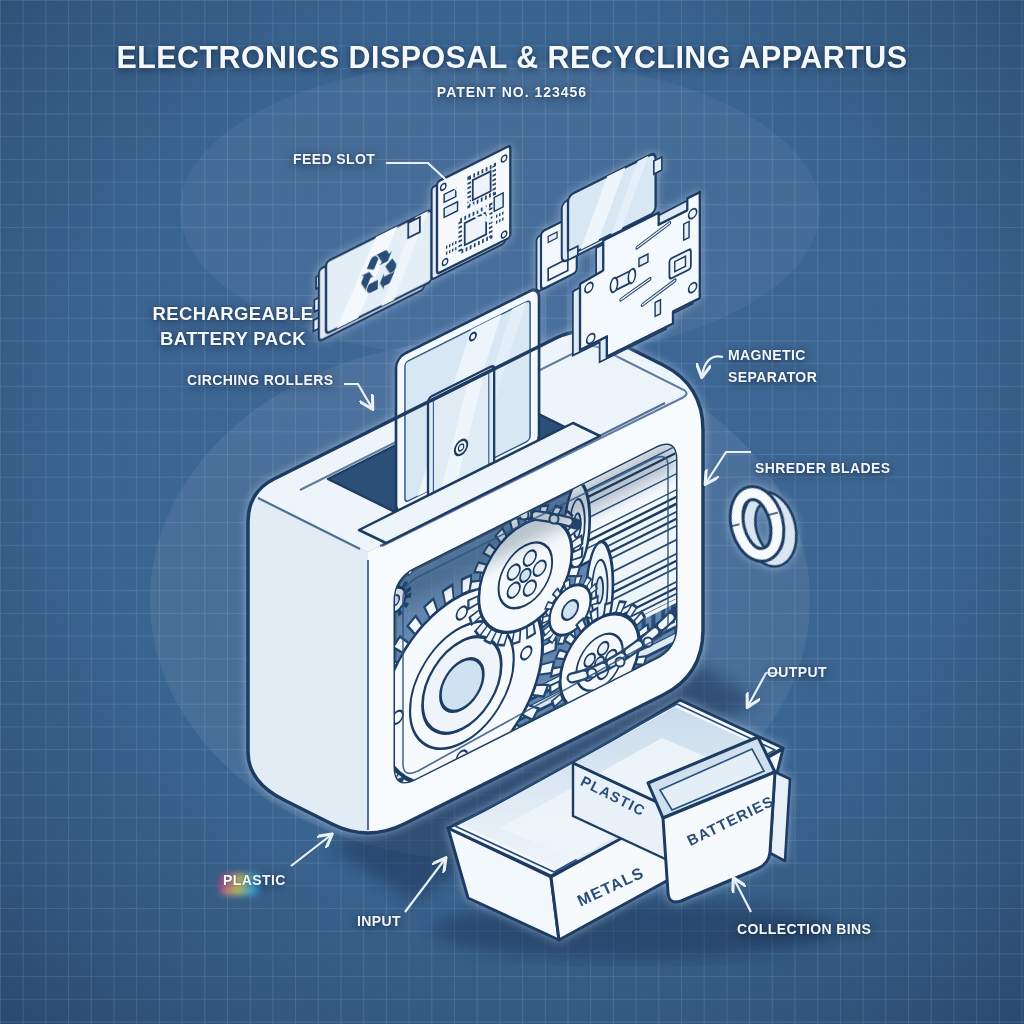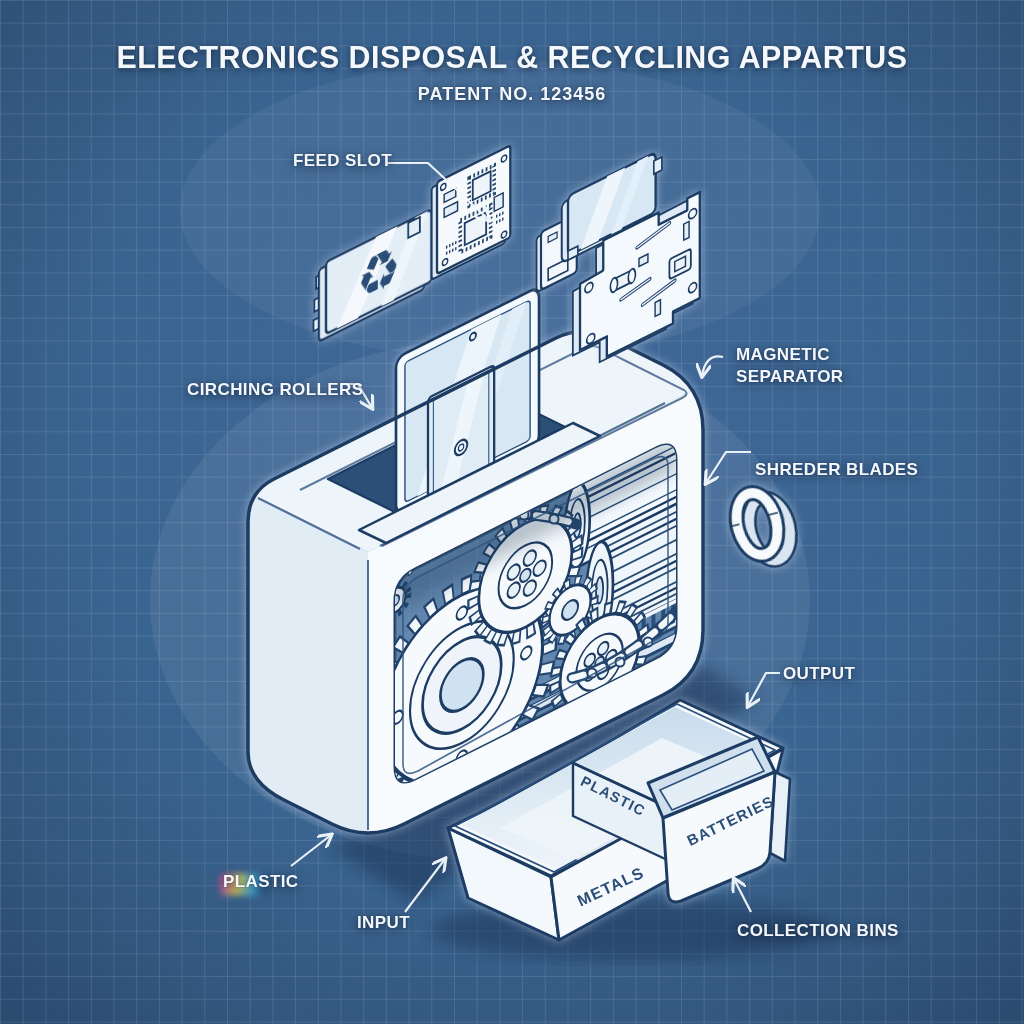--- a/index.html
+++ b/index.html
@@ -1,22 +1,22 @@
 <!DOCTYPE html>
 <html><head>
 <meta charset="utf-8">
 <style>
   html,body{margin:0;padding:0;}
   body{width:1024px;height:1024px;overflow:hidden;background:#2b4b6f;font-family:"Liberation Sans",sans-serif;}
   #stage{position:relative;width:1024px;height:1024px;}
   #art{position:absolute;left:0;top:0;}
-  .lbl{position:absolute;color:#f4f8fc;font-weight:bold;font-size:17px;letter-spacing:.4px;
+  .lbl{position:absolute;color:#f4f8fc;font-weight:bold;font-size:14px;letter-spacing:.4px;
        white-space:pre-line;text-shadow:0 2px 8px rgba(10,26,48,.65),0 0 2px rgba(10,26,48,.4);}
   .title{width:1024px;text-align:center;font-size:31px;letter-spacing:.5px;transform:scaleX(.98);}
-  .patent{width:1024px;text-align:center;font-size:18px;letter-spacing:1px;}
+  .patent{width:1024px;text-align:center;font-size:14px;letter-spacing:1px;}
   .binlbl{position:absolute;color:#2a4e78;font-weight:bold;letter-spacing:1.2px;font-size:15px;
           transform-origin:center;text-shadow:none;}
   .glitch{position:absolute;left:220px;top:874px;width:46px;height:21px;border-radius:4px;
           background:linear-gradient(100deg,#c94b9e 5%,#e8d44d 40%,#3fb6e8 70%,#274a78 95%);
           filter:blur(3px);opacity:.85;}
   .glow{filter:drop-shadow(0 0 5px rgba(222,236,252,.45));}
 </style>
 </head>
 <body>
 
@@ -314,25 +314,27 @@
   <path d="M291,866 L331,835" marker-end="url(#arr)"></path>
   <path d="M405,912 L445,859" marker-end="url(#arr)"></path>
   <path d="M751,912 L734,879" marker-end="url(#arr)"></path>
 </g>
 </svg>
 
 <div class="lbl title" style="top:40px;left:0;">ELECTRONICS DISPOSAL &amp; RECYCLING APPARTUS</div>
 <div class="lbl patent" style="top:84px;left:0;">PATENT NO. 123456</div>
 
 <div class="lbl" style="left:293px;top:151px;">FEED SLOT</div>
-<div class="lbl" style="left:187px;top:380px;">CIRCHING ROLLERS</div>
-<div class="lbl" style="left:728px;top:344px;line-height:22px;margin-left:8px;">MAGNETIC
+<div class="lbl" style="left:133px;top:301px;width:200px;text-align:center;font-size:18.5px;line-height:25px;">RECHARGEABLE
+BATTERY PACK</div>
+<div class="lbl" style="left:187px;top:372px;">CIRCHING ROLLERS</div>
+<div class="lbl" style="left:728px;top:344px;line-height:22px;">MAGNETIC
 SEPARATOR</div>
 <div class="lbl" style="left:755px;top:460px;">SHREDER BLADES</div>
-<div class="lbl" style="left:783px;top:664px;">OUTPUT</div>
+<div class="lbl" style="left:767px;top:664px;">OUTPUT</div>
 <div class="glitch"></div>
 <div class="lbl" style="left:223px;top:872px;">PLASTIC</div>
 <div class="lbl" style="left:357px;top:913px;text-align:center;">INPUT</div>
 <div class="lbl" style="left:737px;top:912px;margin-top:9px;">COLLECTION BINS</div>
 
 <div class="binlbl" style="left:578px;top:788px;font-size:14.5px;transform:rotate(27deg);">PLASTIC</div>
 <div class="binlbl" style="left:575px;top:878px;font-size:16px;transform:rotate(-25deg);">METALS</div>
 <div class="binlbl" style="left:683px;top:812px;font-size:15px;transform:rotate(-26deg);">BATTERIES</div>
 
 </div>

